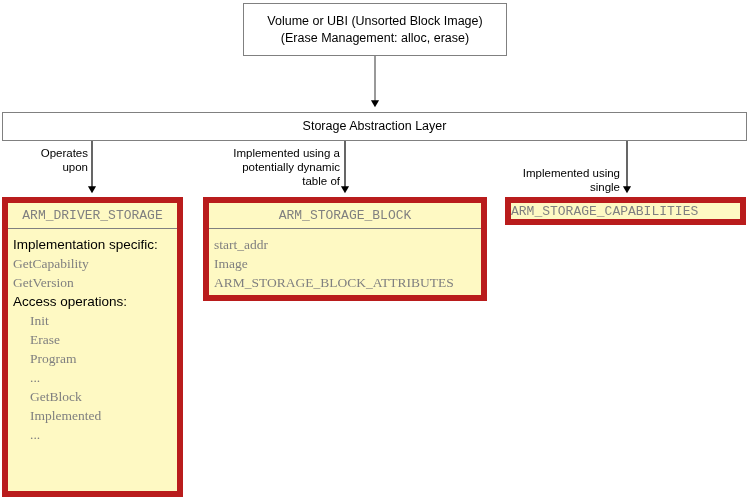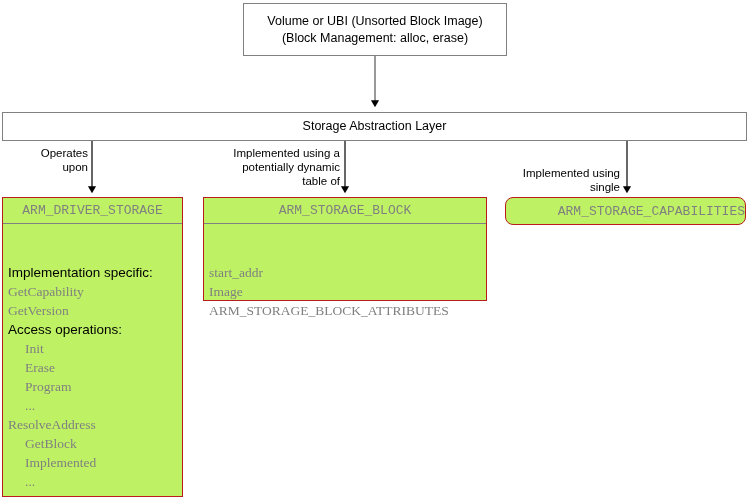--- a/index.html
+++ b/index.html
@@ -45,41 +45,40 @@
   }
   
   #sal-box {
     left: 2px; top: 112px;
     width: 745px; height: 29px;
   }
   
   .class-box {
     position: absolute;
     box-sizing: border-box;
-    border: 1px solid #b91c1c;
-    background: #bef264;
+    border: 6px solid #b91c1c;
+    background: #fef9c3;
   }
   .class-header {
     box-sizing: border-box;
     height: 26px;
     border-bottom: 1px solid #808080;
     display: flex;
     align-items: center;
     justify-content: center;
   }
   .mono {
     font-family: "Liberation Mono", "DejaVu Sans Mono", monospace;
     font-size: 13px;
     color: #808080;
     letter-spacing: 0px;
     white-space: pre;
   }
   .class-body {
     padding: 6px 0 4px 0;
-    margin-top: 33px;
   }
   .row {
     white-space: pre;
     line-height: 19px;
     padding-left: 5px;
   }
   .row.hdr {
     font-family: "Liberation Sans", sans-serif;
     font-size: 13.5px;
     color: #000000;
@@ -99,22 +98,21 @@
   #driver-box .class-header { height: 26px; }
   #block-box {
     left: 203px; top: 197px;
     width: 284px; height: 104px;
   }
   #caps-box {
     left: 505px; top: 197px;
     width: 241px; height: 28px;
     display: flex;
     align-items: center;
-    justify-content: flex-end;
-    border-radius: 8px;
+    justify-content: flex-start;
   }
   
   .conn-label {
     position: absolute;
     font-family: "Liberation Sans", sans-serif;
     font-size: 11.5px;
     color: #000000;
     line-height: 14px;
     text-align: right;
     white-space: pre-line;
@@ -141,21 +139,21 @@
       </marker>
     </defs>
     <line x1="375" y1="56" x2="375" y2="104" stroke="#555555" stroke-width="1.2" marker-end="url(#arrowhead)"></line>
     <line x1="92" y1="141" x2="92" y2="190" stroke="#000000" stroke-width="1.2" marker-end="url(#arrowhead)"></line>
     <line x1="345" y1="141" x2="345" y2="190" stroke="#000000" stroke-width="1.2" marker-end="url(#arrowhead)"></line>
     <line x1="627" y1="141" x2="627" y2="190" stroke="#000000" stroke-width="1.2" marker-end="url(#arrowhead)"></line>
   </svg>
 
   <div class="box box-plain" id="volume-box">
     <div class="title-text">Volume or UBI (Unsorted Block Image)</div>
-    <div class="title-text">(Block Management: alloc, erase)</div>
+    <div class="title-text">(Erase Management: alloc, erase)</div>
   </div>
 
   <div class="box box-plain" id="sal-box">
     <div class="title-text">Storage Abstraction Layer</div>
   </div>
 
   <div class="conn-label" id="label-operates">Operates
 upon</div>
   <div class="conn-label" id="label-implemented-table">Implemented using a
 potentially dynamic
@@ -169,21 +167,20 @@
     </div>
     <div class="class-body" id="driver-rows">
         <div class="row hdr">Implementation specific:</div>
         <div class="row code">GetCapability</div>
         <div class="row code">GetVersion</div>
         <div class="row hdr">Access operations:</div>
         <div class="row code indent">Init</div>
         <div class="row code indent">Erase</div>
         <div class="row code indent">Program</div>
         <div class="row code indent">...</div>
-        <div class="row code">ResolveAddress</div>
         <div class="row code indent">GetBlock</div>
         <div class="row code indent">Implemented</div>
         <div class="row code indent">...</div>
       </div>
   </div>
 
   <div class="class-box" id="block-box">
     <div class="class-header">
       <span class="mono">ARM_STORAGE_BLOCK</span>
     </div>

